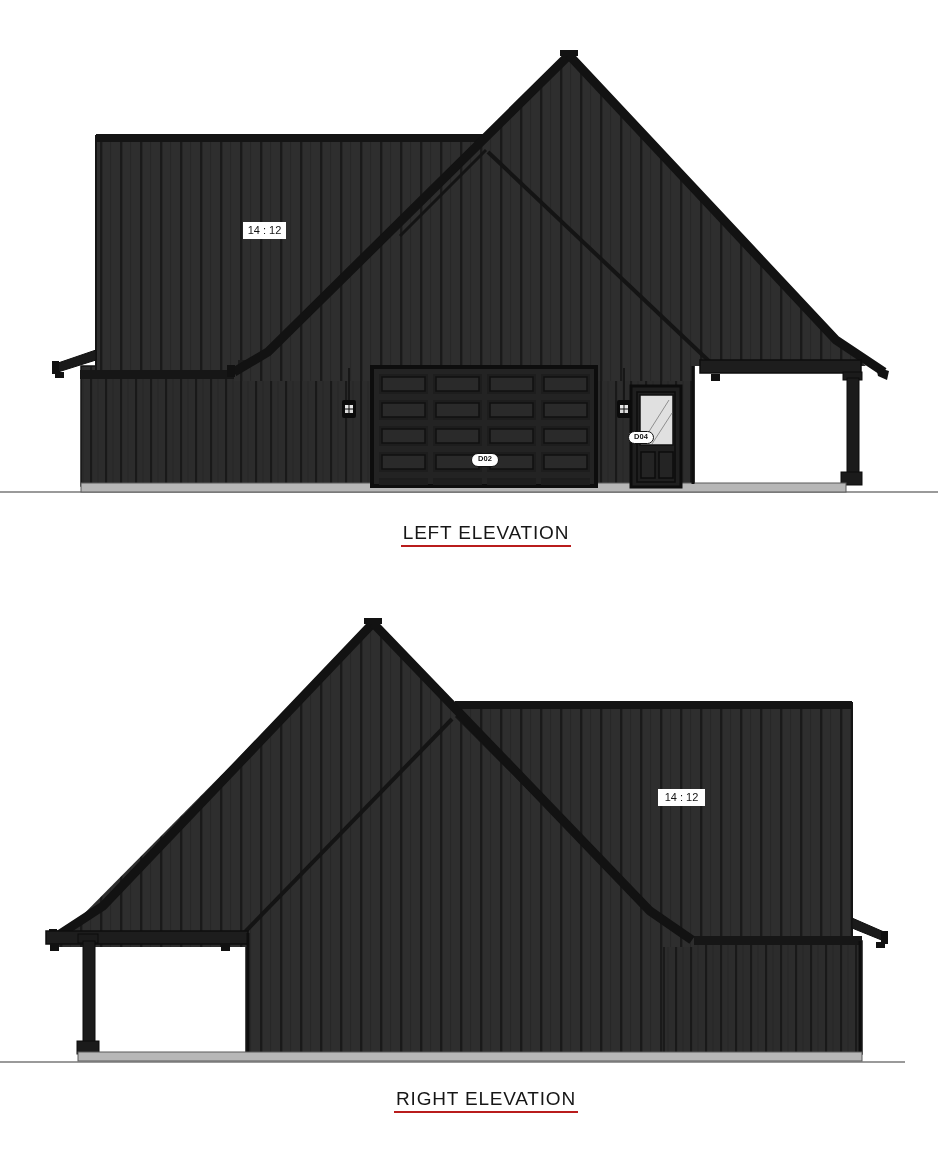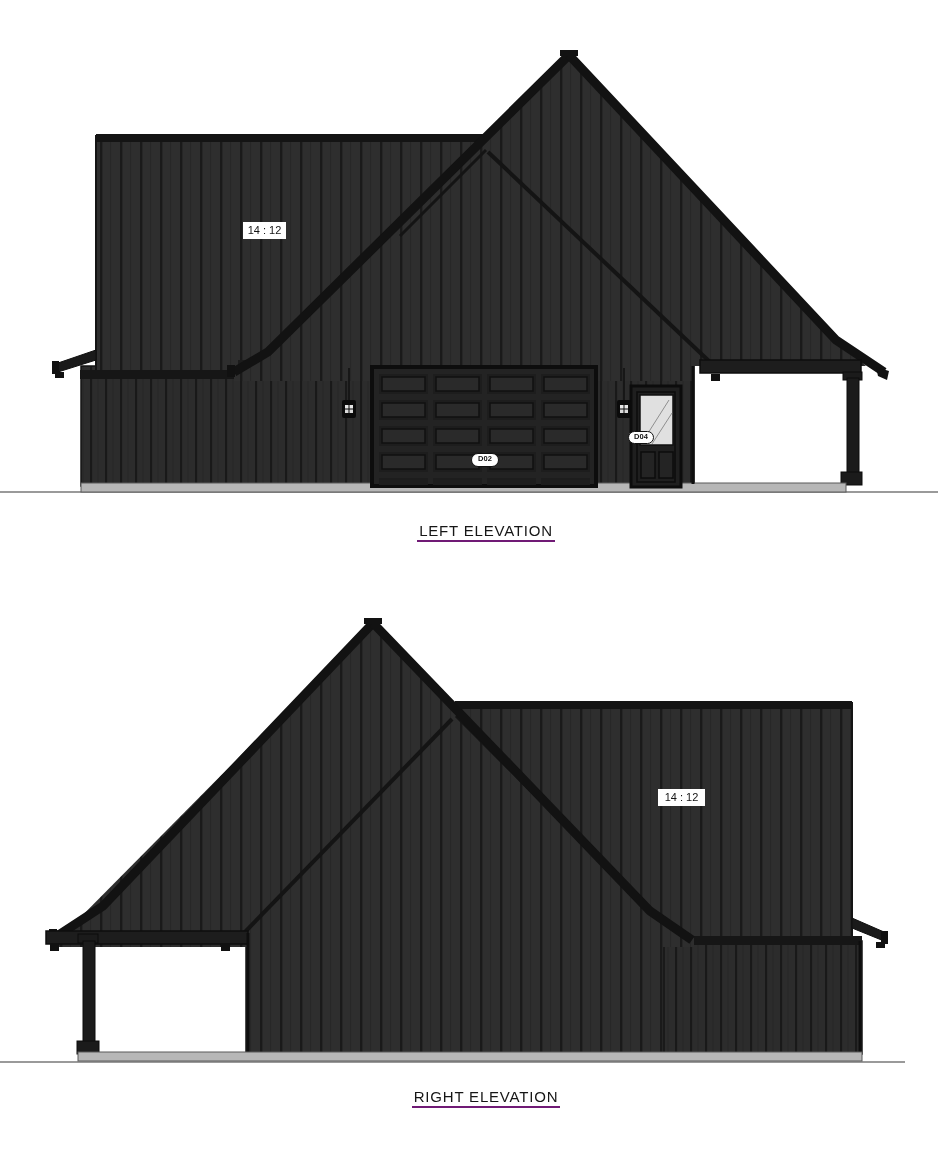--- a/index.html
+++ b/index.html
@@ -34,24 +34,24 @@
     white-space:nowrap;
   }
   .title-row{
     position:absolute;
     left:0;
     width:972px;
     text-align:center;
   }
   .elev-title{
     display:inline-block;
-    font-size:15px;
+    font-size:19px;
     letter-spacing:0.8px;
     color:#161616;
-    border-bottom:2px solid #701a75;
+    border-bottom:2px solid #b91c1c;
     padding:0 2px 1px 2px;
     white-space:nowrap;
   }
 </style>
 </head>
 <body>
 
 <div class="sheet">
 
 <svg width="938" height="1166" viewBox="0 0 938 1166">

